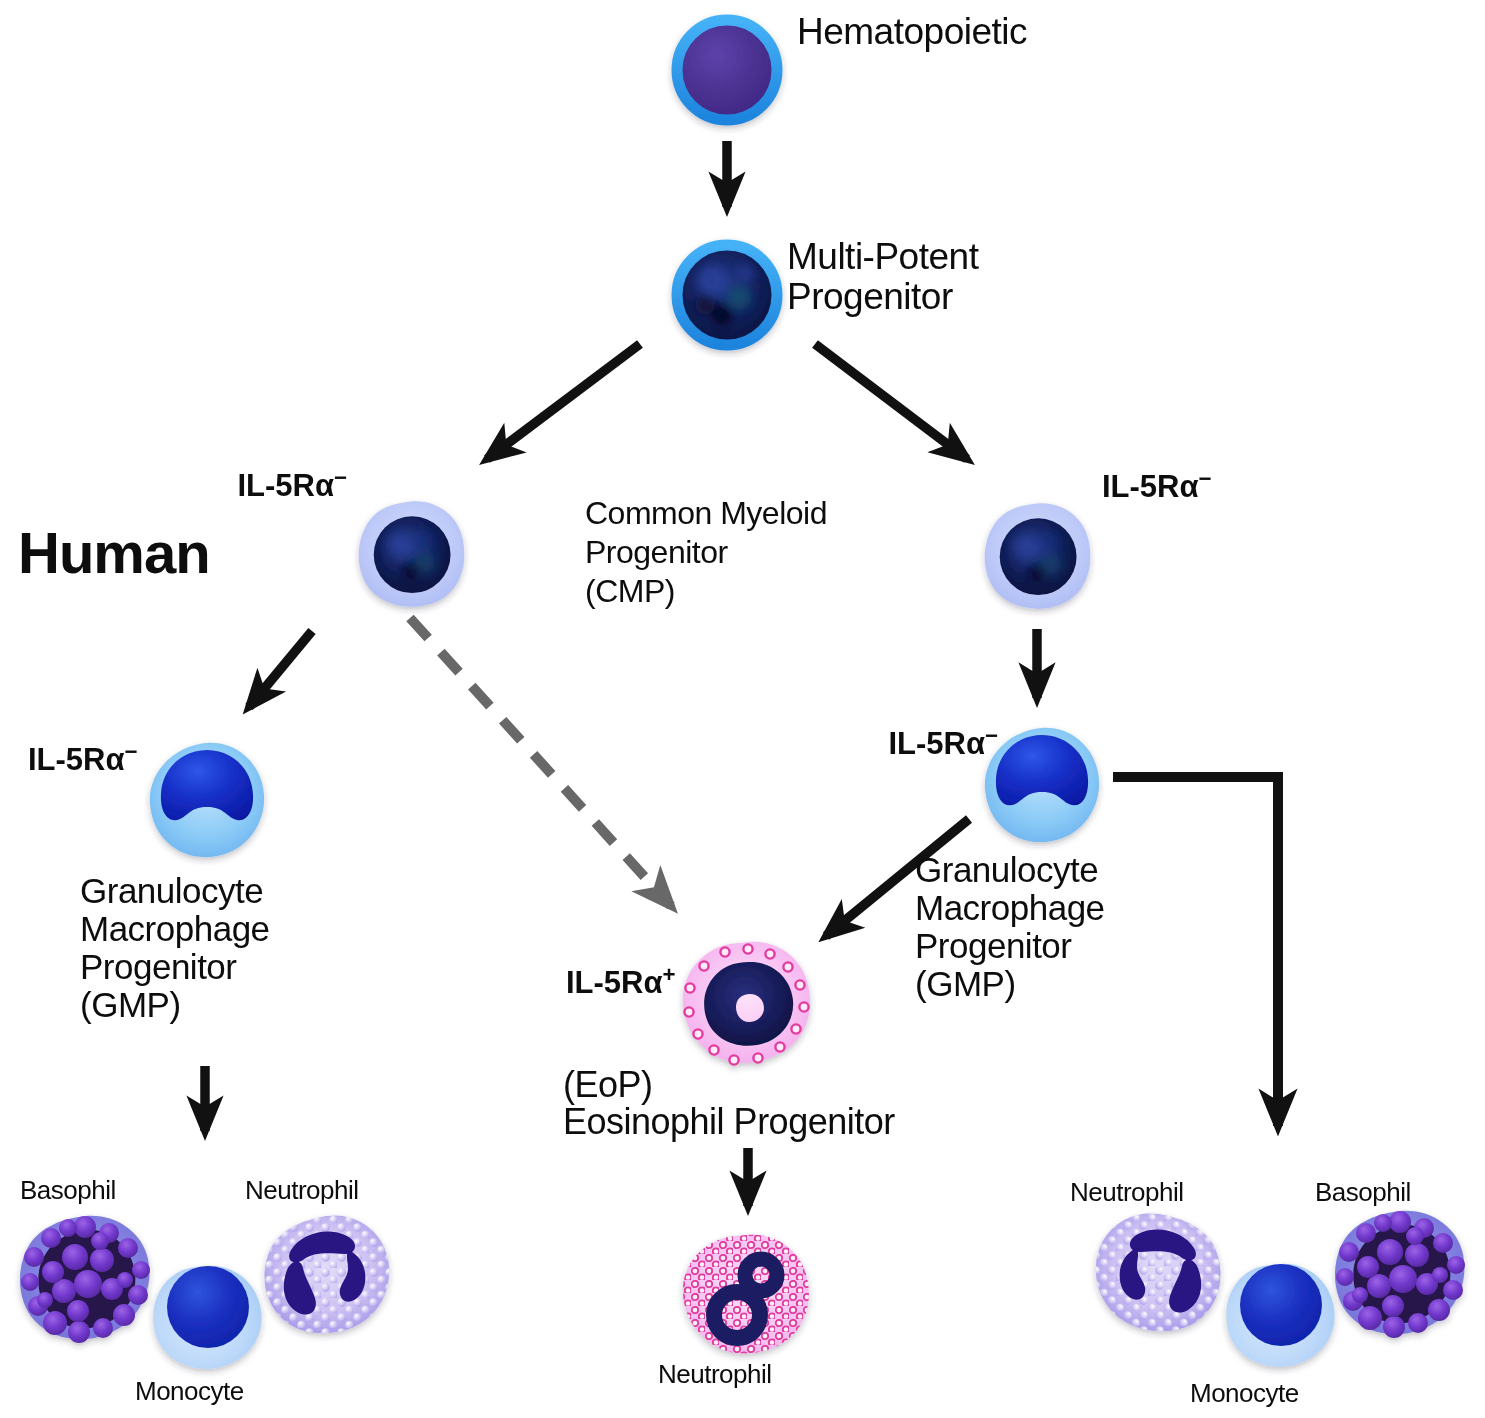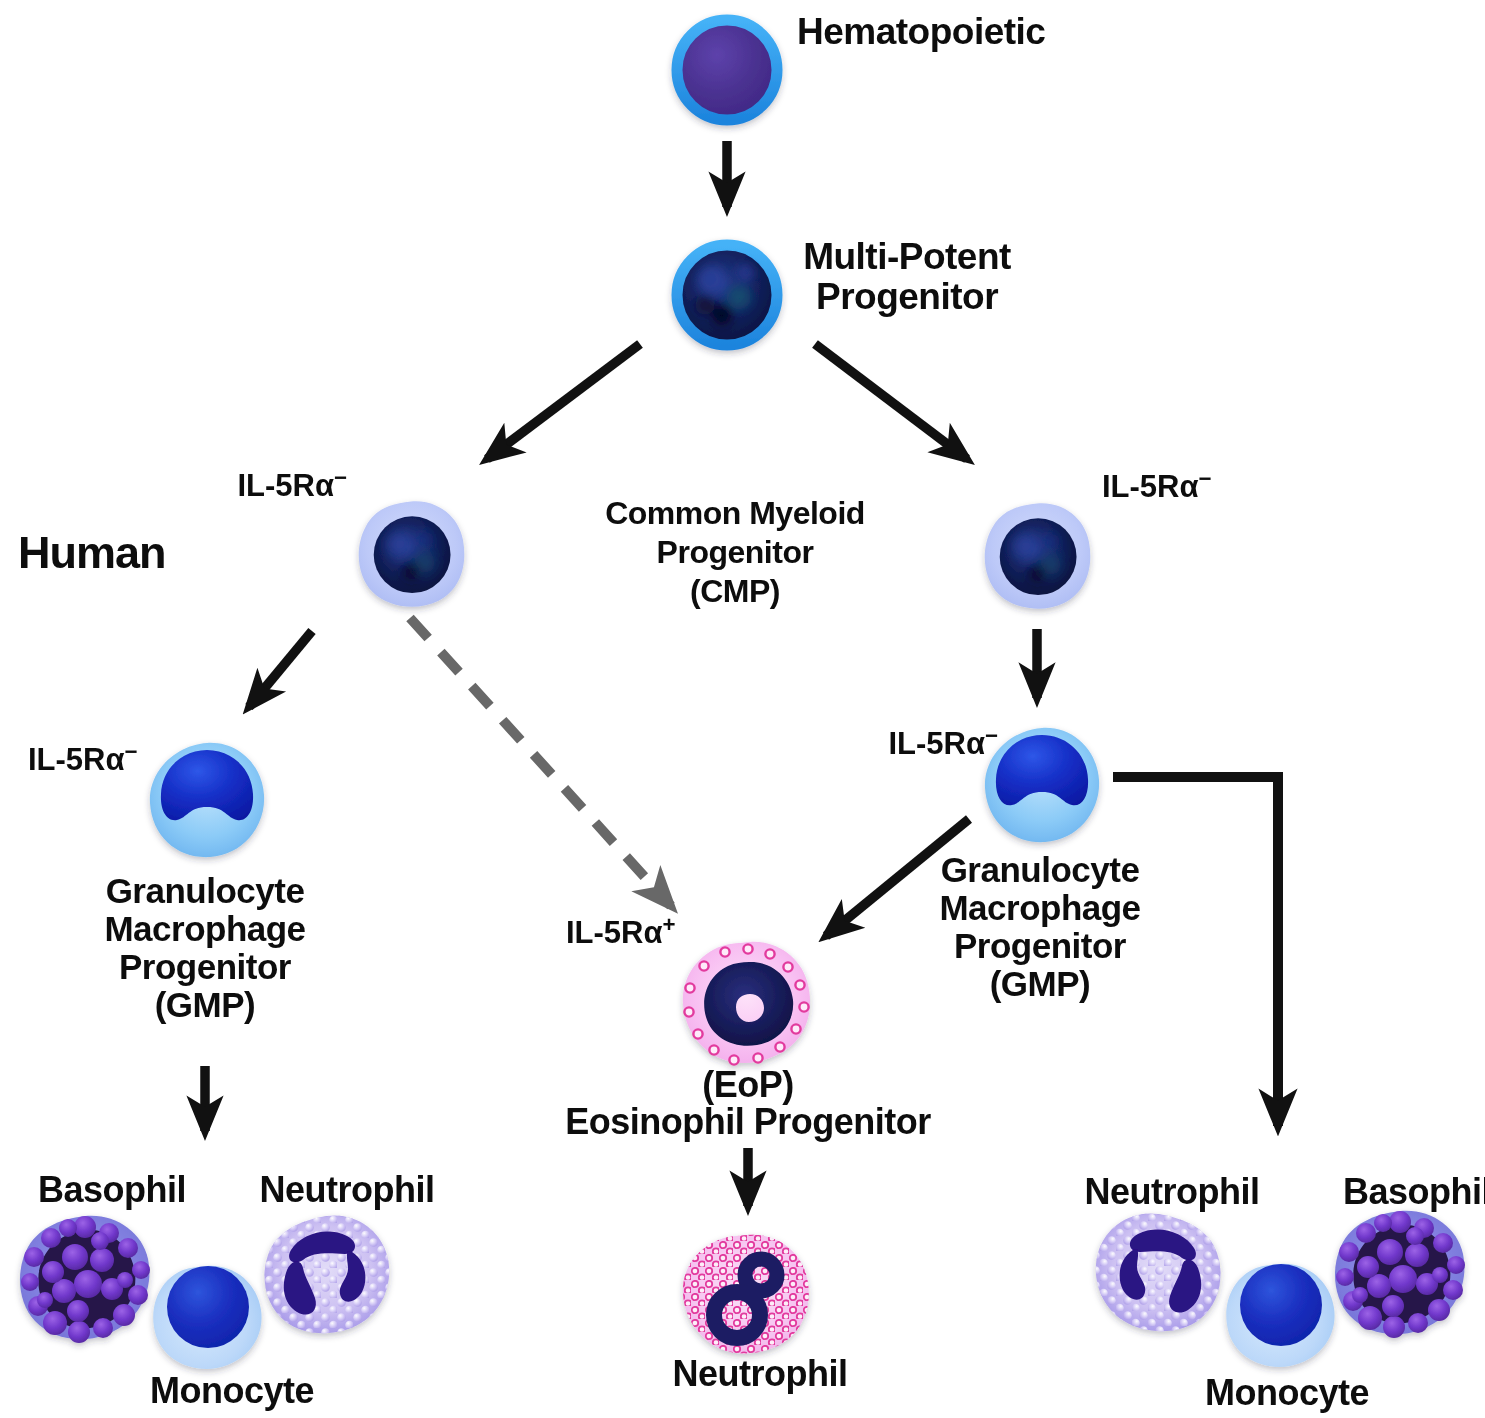--- a/index.html
+++ b/index.html
@@ -1,26 +1,26 @@
 <!DOCTYPE html>
 <html><head>
 <meta charset="utf-8">
 <style>
   html,body{margin:0;padding:0;background:#ffffff;}
   .stage{
     position:relative;width:1485px;height:1418px;background:#ffffff;overflow:hidden;
     font-family:"Liberation Sans","DejaVu Sans",sans-serif;color:#0d0d0d;
   }
   .layer{position:absolute;left:0;top:0;pointer-events:none;}
-  .lbl{position:absolute;font-weight:bold;text-align:center;font-size:37px;line-height:40px;letter-spacing:-0.5px;}
+  .lbl{position:absolute;font-weight:normal;font-size:37px;line-height:40px;letter-spacing:-0.5px;}
   .lbl .ln{display:block;}
-  .hd{position:absolute;font-weight:bold;font-size:45px;line-height:60px;letter-spacing:-1px;}
+  .hd{position:absolute;font-weight:bold;font-size:58px;line-height:60px;letter-spacing:-1px;}
   .rcp{position:absolute;font-weight:bold;font-size:31px;line-height:34px;white-space:nowrap;}
   .rcp sup{font-size:0.72em;vertical-align:super;line-height:0;}
-  .cellname{font-size:36px;line-height:40px;margin-left:12px;}
+  .cellname{font-size:26px;line-height:40px;}
 </style>
 </head>
 <body>
 
 <div class="stage">
 
   <svg class="layer" width="1485" height="1418" viewBox="0 0 1485 1418">
     <defs>
 
       <linearGradient id="gRing" x1="0" y1="0" x2="0" y2="1">
@@ -308,21 +308,21 @@
   </div>
   <div class="rcp" style="left:1102px;top:470px">
     <span>IL-5Rα</span><sup>−</sup>
   </div>
   <div class="rcp" style="left:28px;top:743px">
     <span>IL-5Rα</span><sup>−</sup>
   </div>
   <div class="rcp" style="left:868px;top:727px;width:130px;text-align:right">
     <span>IL-5Rα</span><sup>−</sup>
   </div>
-  <div class="rcp" style="left:566px;top:916px">
+  <div class="rcp" style="left:566px;top:966px">
     <span>IL-5Rα</span><sup>+</sup>
   </div>
 
   <div class="lbl cellname" style="left:20px;top:1170px;width:160px">Basophil</div>
   <div class="lbl cellname" style="left:245px;top:1170px;width:180px">Neutrophil</div>
   <div class="lbl cellname" style="left:135px;top:1371px;width:170px">Monocyte</div>
   <div class="lbl cellname" style="left:658px;top:1354px;width:180px">Neutrophil</div>
   <div class="lbl cellname" style="left:1070px;top:1172px;width:180px">Neutrophil</div>
   <div class="lbl cellname" style="left:1315px;top:1172px;width:180px">Basophil</div>
   <div class="lbl cellname" style="left:1190px;top:1373px;width:170px">Monocyte</div>

